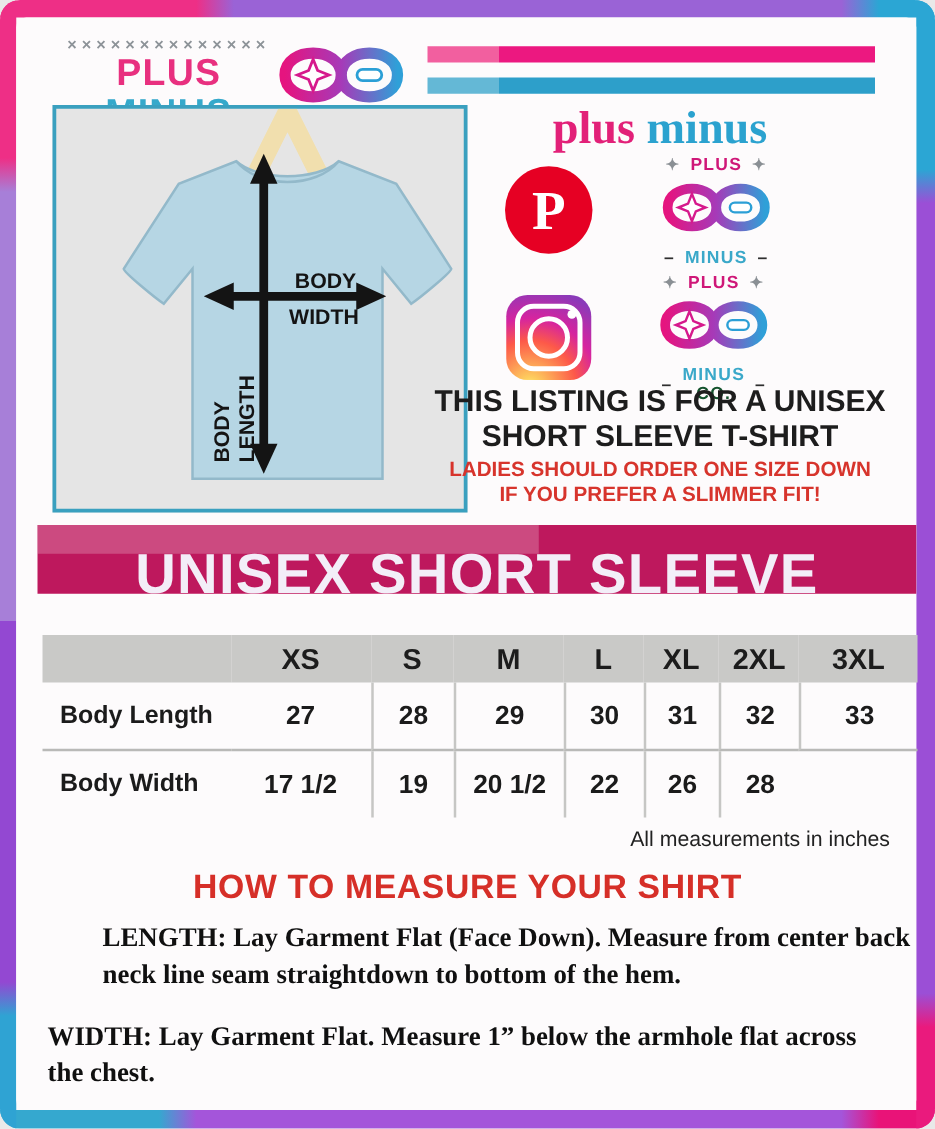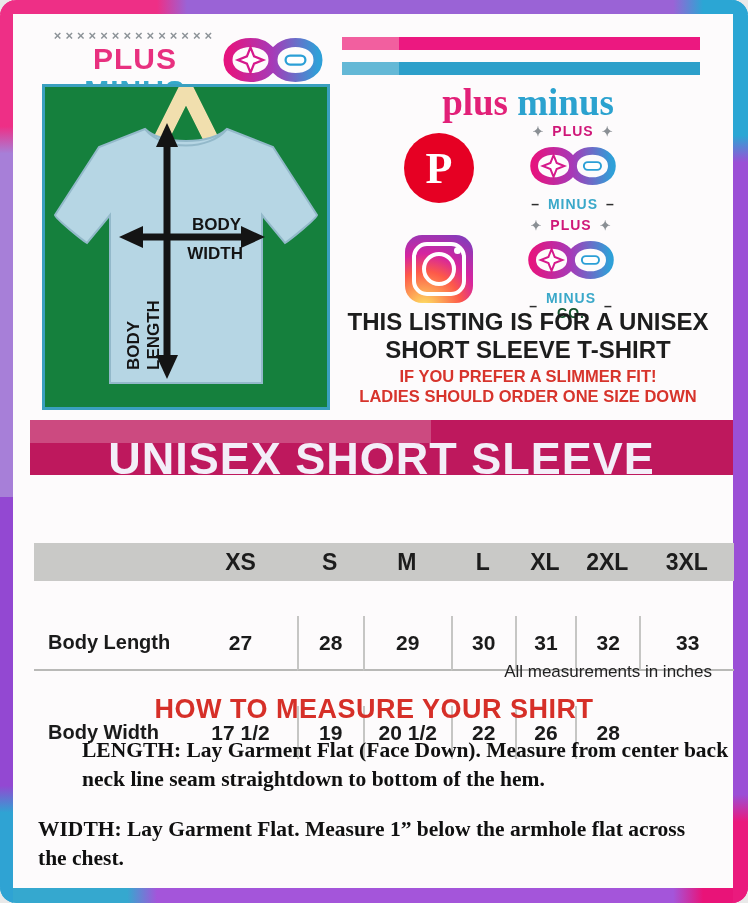--- a/index.html
+++ b/index.html
@@ -22,21 +22,21 @@
   .x-row{font-size:13px;font-weight:bold;letter-spacing:4px;color:#8d9398;white-space:nowrap;}
   .brand{font-size:30px;font-weight:bold;letter-spacing:1px;line-height:1.05;}
   .brand .p{color:#e8307f;} .brand .m{color:#35a9cb;}
   .logo-inf{position:absolute;left:219px;top:27px;}
   .bar{position:absolute;left:342px;width:358px;height:13px;}
   .bar-pink{top:37px;background:linear-gradient(to right,#f25f9f 0 16%,#ec1880 16% 100%);}
   .bar-blue{top:62px;background:linear-gradient(to right,#64b8d6 0 16%,#2d9fca 16% 100%);}
 
   
   .shirt-box{position:absolute;left:42px;top:84px;width:282px;height:320px;
-    border:3px solid #3aa0bf;background:#15803d;overflow:hidden;}
+    border:3px solid #3aa0bf;background:#e5e5e5;overflow:hidden;padding-left:44px;}
   .shirt-box svg{display:block;}
   .arrow-label{font-family:"Liberation Sans",sans-serif;font-weight:bold;font-size:17px;fill:#141414;}
 
   
   .right-col{position:absolute;left:336px;top:84px;width:384px;}
   .pm-title{text-align:center;font-family:"Liberation Serif",serif;font-weight:bold;font-size:37px;line-height:1;}
   .pm-title .p{color:#e22078;} .pm-title .m{color:#2ba2cf;}
   .social-row{position:absolute;left:0;width:100%;display:flex;justify-content:center;align-items:center;gap:18px;}
   .row1{top:40px;} .row2{top:134px;}
   .badge{width:160px;text-align:center;line-height:1;}
@@ -57,21 +57,21 @@
     font-size:16.5px;font-weight:bold;color:#d7342c;line-height:1.2;}
 
   
   .banner{position:absolute;left:30px;top:420px;width:703px;height:55px;background:#be185d;overflow:hidden;}
   .banner-light{position:absolute;left:0;top:0;width:57%;height:42%;background:rgba(255,255,255,0.22);}
   .banner-title{position:relative;width:100%;text-align:center;line-height:77px;
     color:#f3eef8;font-size:45px;font-weight:bold;letter-spacing:1px;}
 
   
   .size-table{position:absolute;left:34px;top:508px;width:700px;}
-  .trow{display:grid;grid-template-columns:21.5% 16% 9.5% 12.5% 9.2% 8.6% 9.2% 13.5%;margin-top:35px;}
+  .trow{display:grid;grid-template-columns:21.5% 16% 9.5% 12.5% 9.2% 8.6% 9.2% 13.5%;}
   .thead .cell{background:#c9c9c7;height:38px;line-height:38px;font-size:23px;font-weight:bold;color:#1c1c1c;text-align:center;}
   .tbody .cell{height:53px;line-height:53px;font-size:21px;font-weight:bold;color:#1b1b1b;text-align:center;background:transparent;}
   .tbody .cell.lbl{text-align:left;padding-left:14px;font-size:20px;}
   .tbody .cell.vline{border-left:2px solid #c6c6c4;}
   .trow.r1 .cell{border-bottom:2px solid #b9b9b7;}
   .table-footnote{position:absolute;left:412px;top:662px;width:300px;text-align:right;
     font-size:17px;color:#222;}
 
   
   .measure-heading{position:absolute;left:34px;top:694px;width:680px;text-align:center;
@@ -199,22 +199,22 @@
             <span class="dash">–</span>
           </div>
       </div>
     </div>
 
     <div class="listing-heading">
       <div>THIS LISTING IS FOR A UNISEX</div>
       <div>SHORT SLEEVE T-SHIRT</div>
     </div>
     <div class="listing-note">
+      <div>LADIES SHOULD ORDER ONE SIZE DOWN</div>
       <div>IF YOU PREFER A SLIMMER FIT!</div>
-      <div>LADIES SHOULD ORDER ONE SIZE DOWN</div>
     </div>
   </div>
 
   <div class="banner">
     <div class="banner-light"></div>
     <div class="banner-title">UNISEX SHORT SLEEVE</div>
   </div>
 
   <div class="size-table">
     <div class="trow thead">

